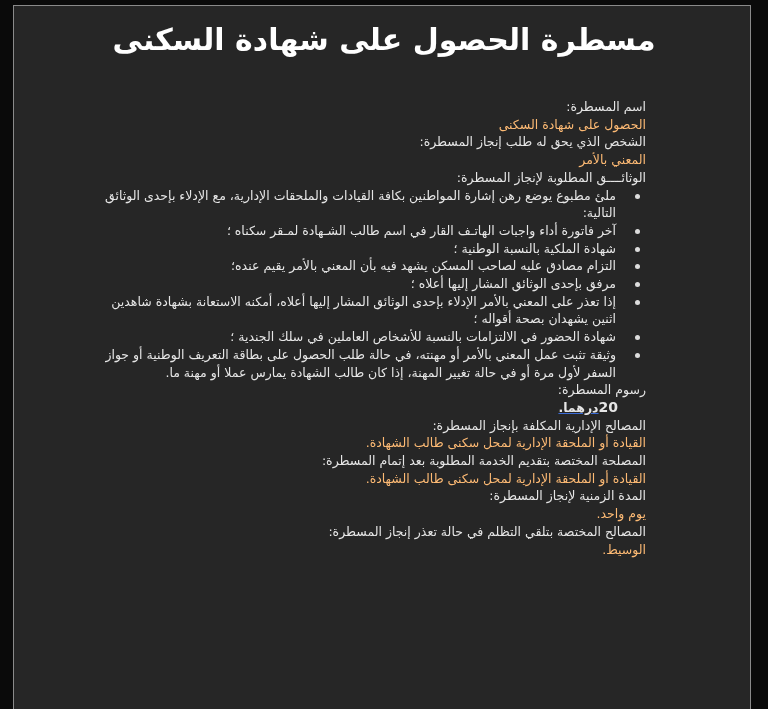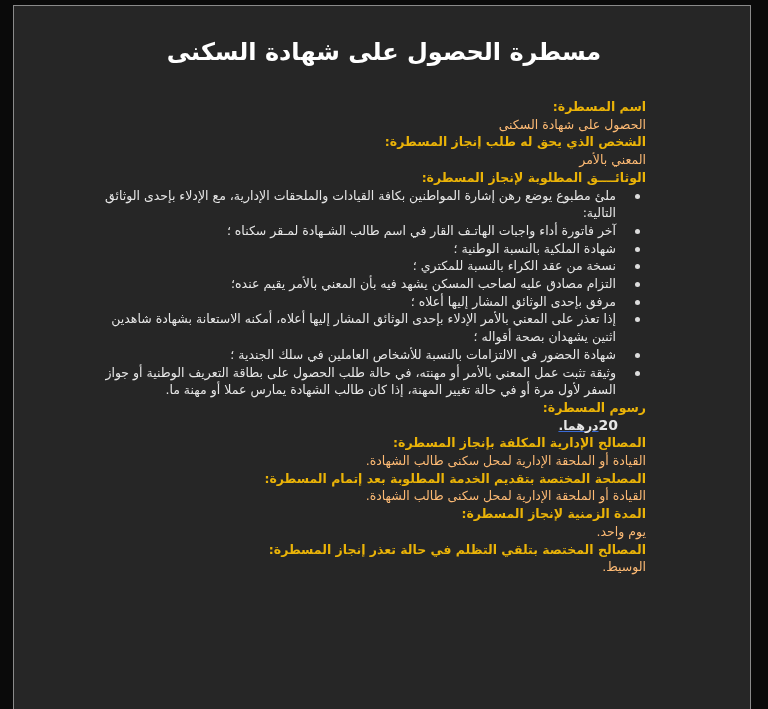--- a/index.html
+++ b/index.html
@@ -15,46 +15,46 @@
       left: 13px;
       top: 5px;
       width: 738px;
       height: 720px;
       background: #262626;
       border: 1px solid #8a8a8a;
       box-sizing: border-box;
     }
     .title {
       position: absolute;
-      top: 24px;
+      top: 12px;
       left: 0;
       width: 740px;
       text-align: center;
       color: #ffffff;
       font-family: "DejaVu Sans", sans-serif;
       font-weight: bold;
-      font-size: 24px;
+      font-size: 30px;
       line-height: 44px;
       margin: 0;
     }
     .content {
       position: absolute;
       top: 92px;
       right: 104px;
       width: 560px;
       direction: rtl;
       text-align: right;
       font-family: "DejaVu Sans", sans-serif;
       font-size: 12.5px;
       line-height: 17.7px;
       color: #e6e6e6;
     }
     .label {
-      color: #eab308;
-      font-weight: bold;
+      color: #e5e5e5;
+      font-weight: normal;
       display: block;
     }
     .value {
       display: block;
       color: #fdba74;
     }
     ul.docs {
       margin: 0;
       padding: 0 30px 0 0;
       list-style: none;
@@ -98,21 +98,20 @@
     <span class="value">الحصول على شهادة السكنى</span>
 
     <span class="label">الشخص الذي يحق له طلب إنجاز المسطرة:</span>
     <span class="value">المعني بالأمر</span>
 
     <span class="label">الوثائــــق المطلوبة لإنجاز المسطرة:</span>
     <ul class="docs">
       <li>ملئ مطبوع يوضع رهن إشارة المواطنين بكافة القيادات والملحقات الإدارية، مع الإدلاء بإحدى الوثائق التالية:</li>
       <li>آخر فاتورة أداء واجبات الهاتـف القار في اسم طالب الشـهادة لمـقر سكناه ؛</li>
       <li>شهادة الملكية بالنسبة الوطنية ؛</li>
-      <li>نسخة من عقد الكراء بالنسبة للمكتري ؛</li>
       <li>التزام مصادق عليه لصاحب المسكن يشهد فيه بأن المعني بالأمر يقيم عنده؛</li>
       <li>مرفق بإحدى الوثائق المشار إليها أعلاه ؛</li>
       <li>إذا تعذر على المعني بالأمر الإدلاء بإحدى الوثائق المشار إليها أعلاه، أمكنه الاستعانة بشهادة شاهدين اثنين يشهدان بصحة أقواله ؛</li>
       <li>شهادة الحضور في الالتزامات بالنسبة للأشخاص العاملين في سلك الجندية ؛</li>
       <li>وثيقة تثبت عمل المعني بالأمر أو مهنته، في حالة طلب الحصول على بطاقة التعريف الوطنية أو جواز السفر لأول مرة أو في حالة تغيير المهنة، إذا كان طالب الشهادة يمارس عملا أو مهنة ما.</li>
     </ul>
 
     <span class="label">رسوم المسطرة:</span>
     <span class="fee"><span class="amount">20</span><span class="unit">درهما.</span></span>
 

